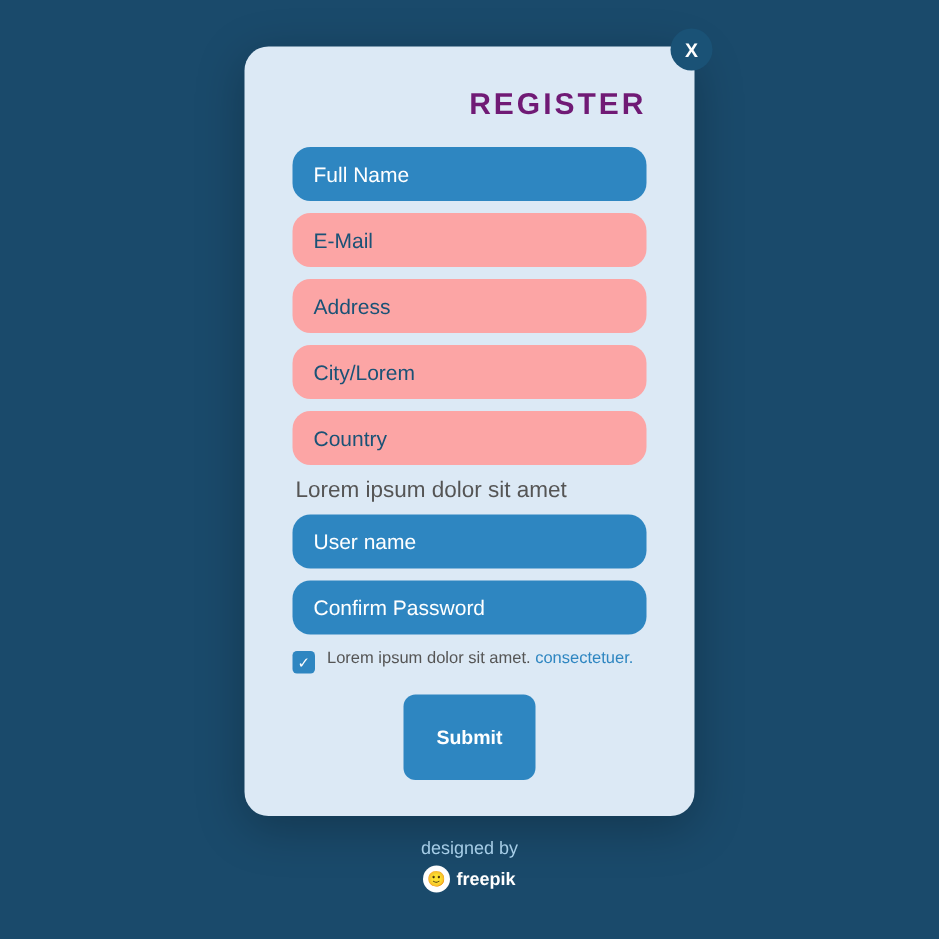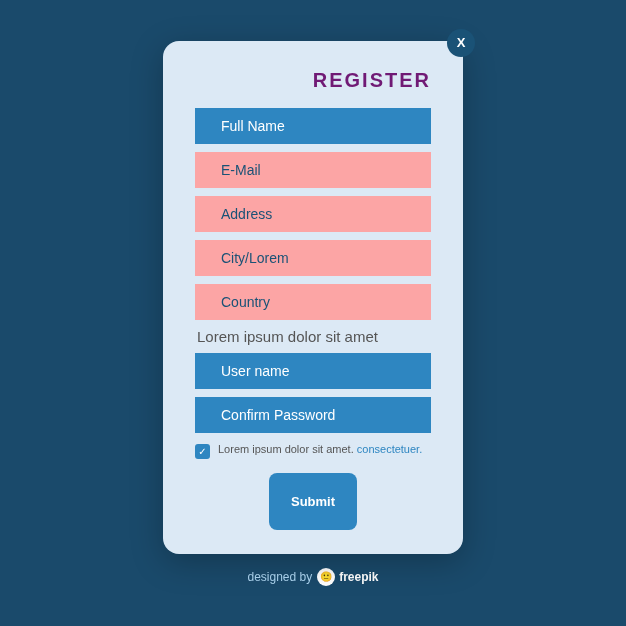--- a/index.html
+++ b/index.html
@@ -44,22 +44,22 @@
       text-align: right;
       color: #701a75;
       font-size: 20px;
       font-weight: 800;
       letter-spacing: 2px;
       margin-bottom: 16px;
       text-transform: uppercase;
     }
     .field {
       background: #2e86c1;
-      border-radius: 0;
-      padding: 10px 26px;
+      border-radius: 12px;
+      padding: 10px 14px;
       color: #fff;
       font-size: 14px;
       margin-bottom: 8px;
       cursor: text;
     }
     .field.light {
       background: #fca5a5;
       color: #1a5276;
     }
     .divider-text {
@@ -121,20 +121,21 @@
       font-weight: 600;
       cursor: pointer;
     }
     .footer {
       margin-top: 14px;
       color: #aed6f1;
       font-size: 12px;
       display: flex;
       align-items: center;
       gap: 5px;
+      flex-direction: column;
     }
     .footer-logo {
       display: inline-flex;
       align-items: center;
       gap: 4px;
     }
     .footer-logo .logo-icon {
       width: 18px;
       height: 18px;
       background: #fff;

